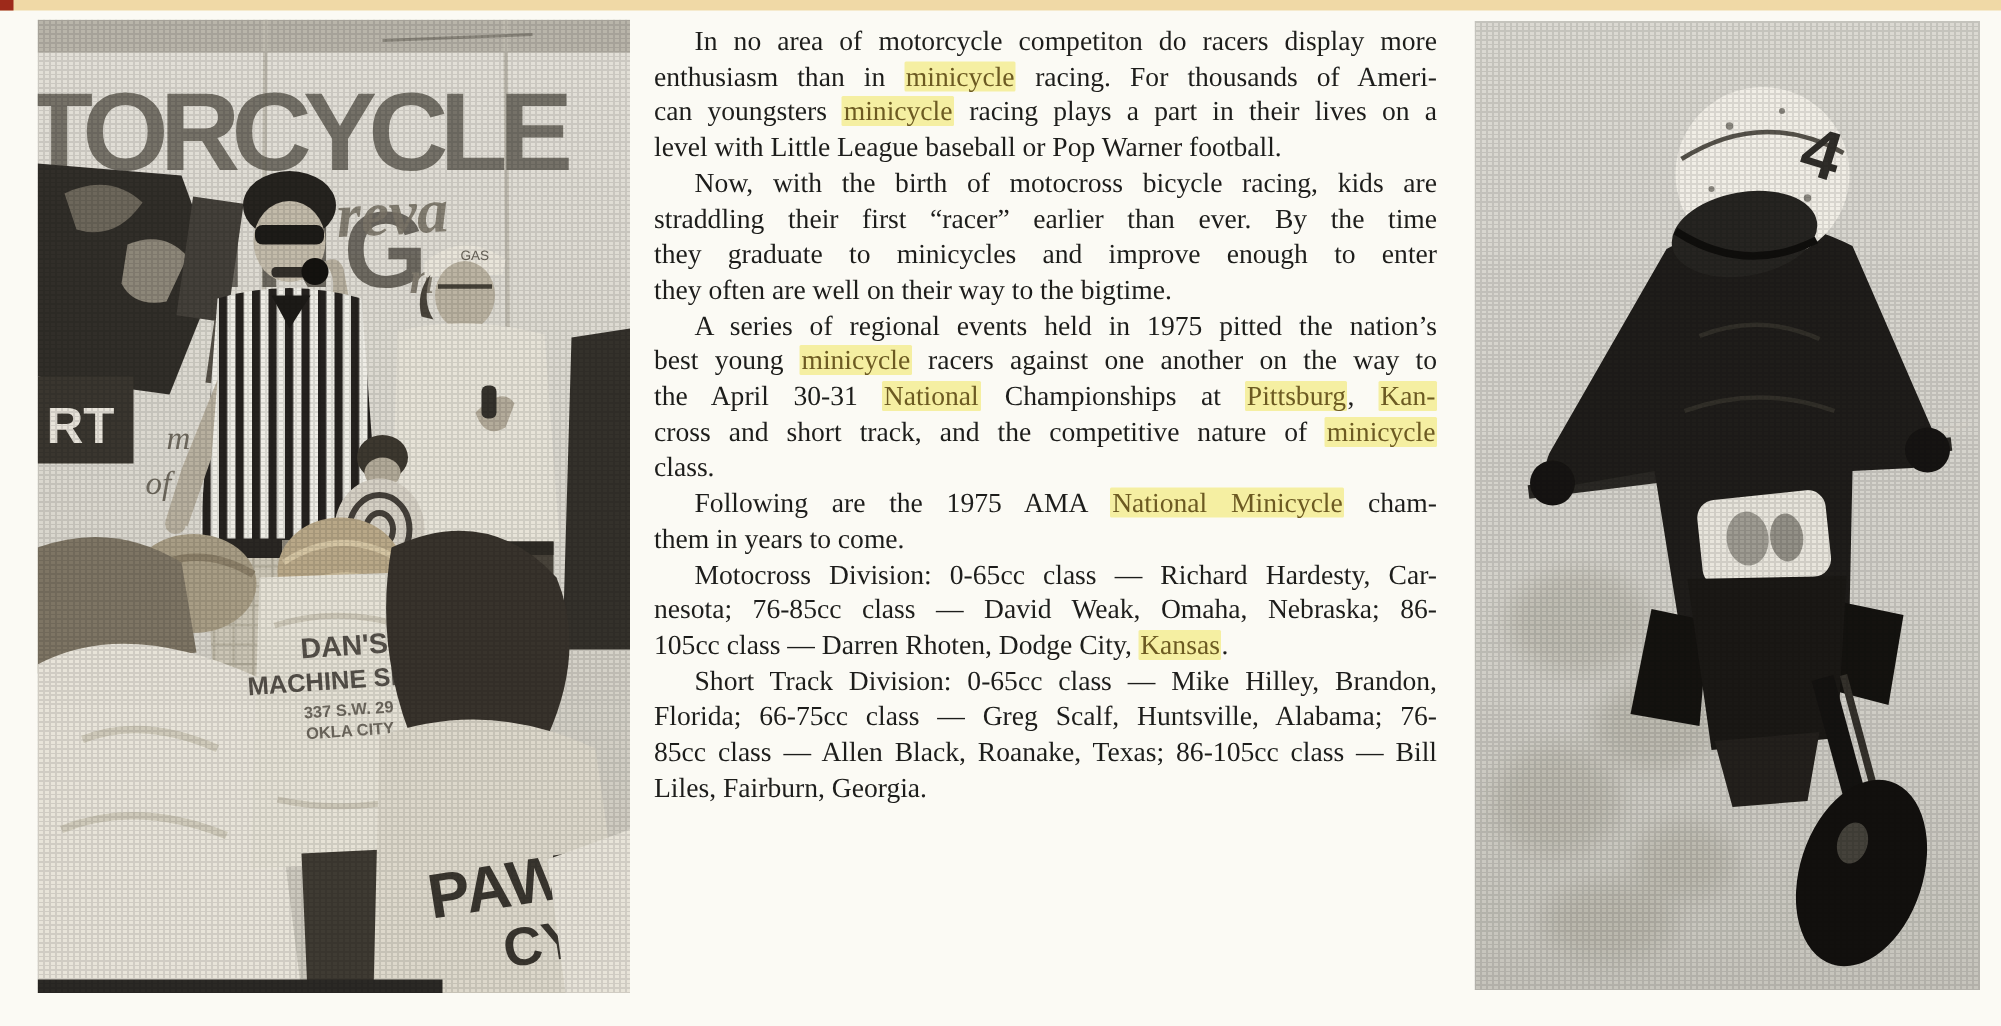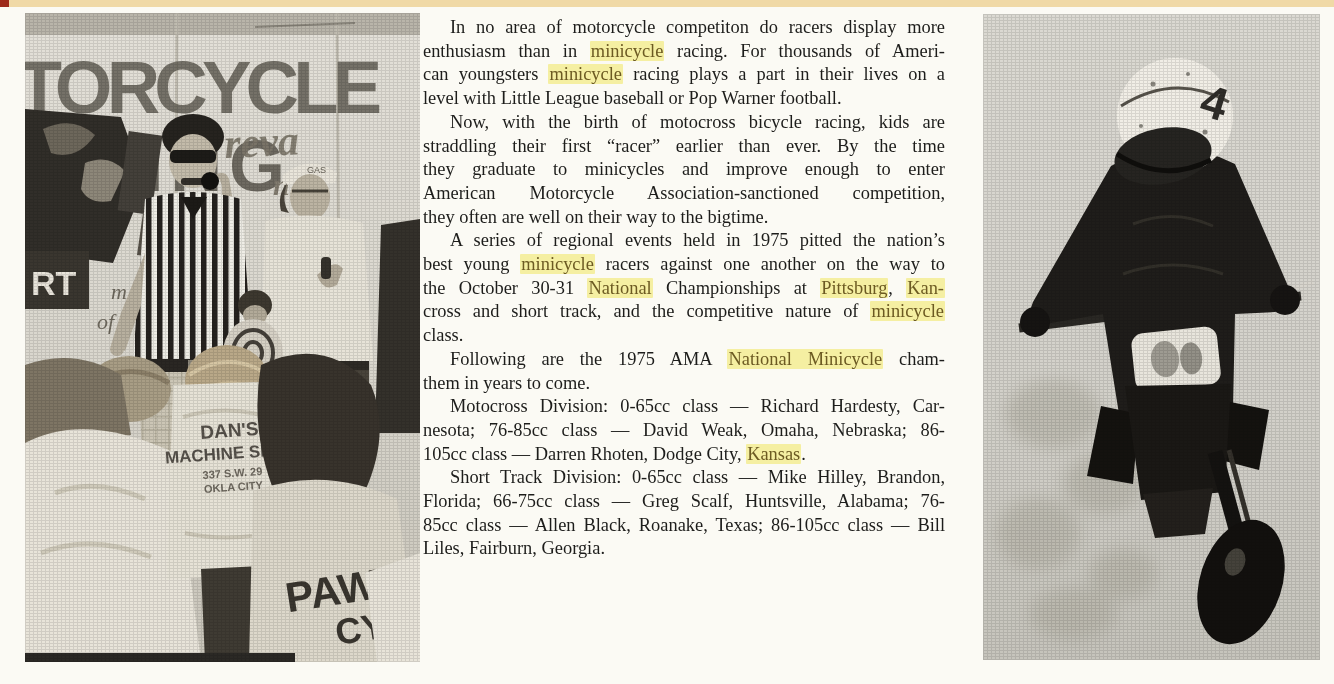--- a/index.html
+++ b/index.html
@@ -18,21 +18,21 @@
   .photo .grain {
     position:absolute; inset:0; pointer-events:none; opacity:.10;
     background:repeating-linear-gradient(0deg, #000 0 1px, transparent 1px 3px),
                repeating-linear-gradient(90deg, #000 0 1px, transparent 1px 4px);
     mix-blend-mode:multiply;
   }
   .photo-left  { left:25px;  top:13px; width:395px; height:649px; }
   .photo-right { left:983px; top:14px; width:337px; height:646px; }
 
   .article {
-    position:absolute; left:423px; top:16px; width:522px;
+    position:absolute; left:436px; top:16px; width:522px;
     font-size:18.4px; line-height:23.7px; color:#1d1d1b;font-family:Liberation Serif, serif;
     -webkit-font-smoothing:antialiased;
   }
   .para { margin:0; }
   .line { text-align:justify; text-align-last:justify; white-space:normal; }
   .line.last { text-align-last:left; }
   .line.first { text-indent:27px; }
   .hl {
     background:var(--hl-bg,#f5efa2);
     color:var(--hl-fg,#6c5a22);
@@ -181,27 +181,26 @@
     <div class="para">
       <div class="line first"><span>In no area of motorcycle competiton do racers display more</span></div>
       <div class="line"><span>enthusiasm than in </span><span class="hl">minicycle</span><span> racing. For thousands of Ameri-</span></div>
       <div class="line"><span>can youngsters </span><span class="hl">minicycle</span><span> racing plays a part in their lives on a</span></div>
       <div class="line last"><span>level with Little League baseball or Pop Warner football.</span></div>
     </div>
     <div class="para">
       <div class="line first"><span>Now, with the birth of motocross bicycle racing, kids are</span></div>
       <div class="line"><span>straddling their first “racer” earlier than ever. By the time</span></div>
       <div class="line"><span>they graduate to minicycles and improve enough to enter</span></div>
-      <div class="line"><span>American Motorcycle Association-sanctioned competition,</span></div>
       <div class="line last"><span>they often are well on their way to the bigtime.</span></div>
     </div>
     <div class="para">
       <div class="line first"><span>A series of regional events held in 1975 pitted the nation’s</span></div>
       <div class="line"><span>best young </span><span class="hl">minicycle</span><span> racers against one another on the way to</span></div>
-      <div class="line"><span>the October 30-31 </span><span class="hl">National</span><span> Championships at </span><span class="hl">Pittsburg</span><span>, </span><span class="hl">Kan-</span></div>
+      <div class="line"><span>the April 30-31 </span><span class="hl">National</span><span> Championships at </span><span class="hl">Pittsburg</span><span>, </span><span class="hl">Kan-</span></div>
       <div class="line"><span>cross and short track, and the competitive nature of </span><span class="hl">minicycle</span></div>
       <div class="line last"><span>class.</span></div>
     </div>
     <div class="para">
       <div class="line first"><span>Following are the 1975 AMA </span><span class="hl">National Minicycle</span><span> cham-</span></div>
       <div class="line last"><span>them in years to come.</span></div>
     </div>
     <div class="para">
       <div class="line first"><span>Motocross Division: 0-65cc class — Richard Hardesty, Car-</span></div>
       <div class="line"><span>nesota; 76-85cc class — David Weak, Omaha, Nebraska; 86-</span></div>

